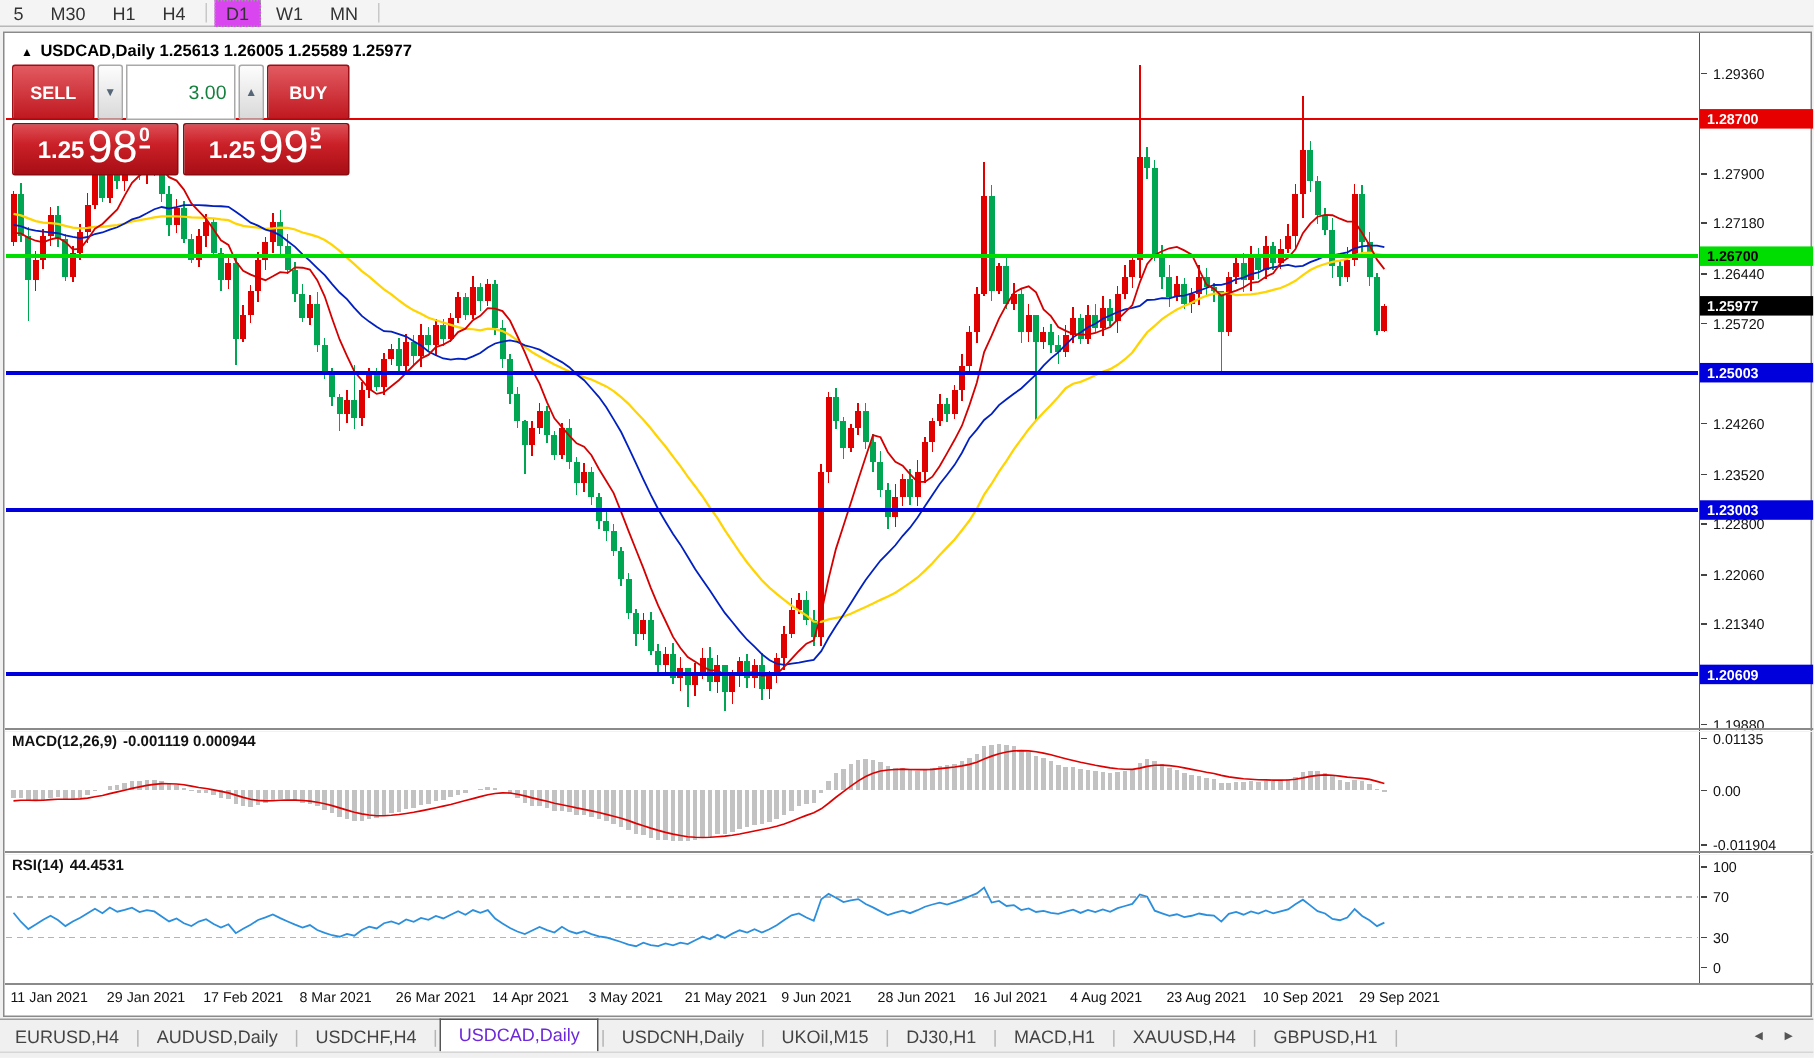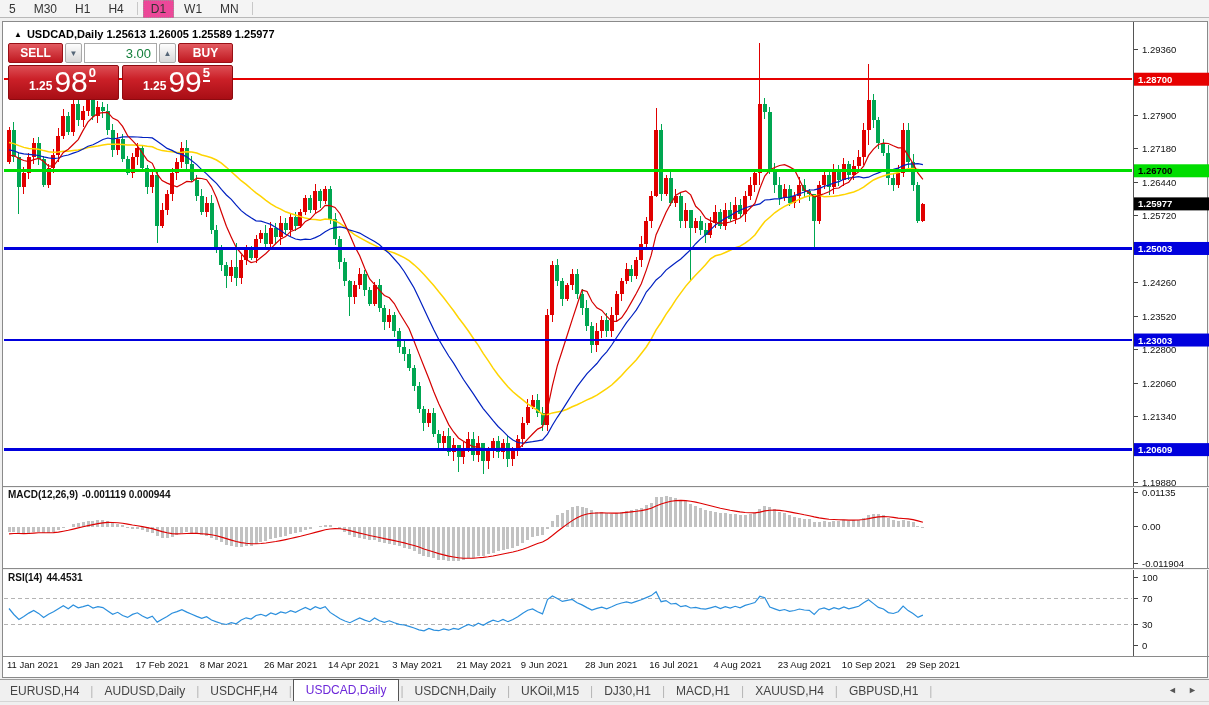--- a/index.html
+++ b/index.html
@@ -2,47 +2,47 @@
 <html><head>
 <meta charset="utf-8">
 <style>
   html,body{margin:0;padding:0;width:1209px;height:705px;overflow:hidden;
     background:#f0f0f0;font-family:"Liberation Sans",sans-serif;position:relative;}
   *{box-sizing:border-box;}
   
   .toolbar{position:absolute;left:0;top:0;width:1209px;height:18px;background:#f4f4f4;
     border-bottom:1px solid #b8b8b8;display:flex;align-items:center;font-size:12px;color:#333;}
   .tf-item{padding:1px 7px;margin:0 1px;cursor:default;border:1px solid transparent;}
-  .tf-item.active{background:#ec4899;border:1px dotted #9a9a9a;}
+  .tf-item.active{background:#d946ef;border:1px dotted #9a9a9a;}
   .tf-sep{width:1px;height:13px;background:#c8c8c8;margin:0 4px;}
   
   .chart-window{position:absolute;left:2px;top:21px;width:1206px;height:657px;background:#fff;
     border:1px solid #8a8a8a;}
   #chart-svg{position:absolute;left:0;top:0;}
   .chart-title{position:absolute;left:11px;top:6px;font-size:11px;font-weight:700;color:#000;
     display:flex;align-items:center;gap:5px;}
   .chart-title .tri{font-size:8px;}
   .ind-label{position:absolute;left:5px;font-size:10px;font-weight:600;color:#111;}
   .ind-label .vals{font-weight:600;margin-left:4px;}
   
   .trade-panel{position:absolute;left:5px;top:21px;width:225px;}
-  .tp-row1{display:flex;height:20px;gap:2px;}
+  .tp-row1{display:flex;height:37px;gap:2px;}
   .tp-sell,.tp-buy{width:55px;border:1px solid #991016;border-radius:2px;color:#fff;
     font-size:12px;font-weight:600;background:linear-gradient(#e25a60,#c01820);
     font-family:"Liberation Sans",sans-serif;padding:0;}
   .tp-spin{width:17px;border:1px solid #a9a9a9;border-radius:2px;
     background:linear-gradient(#fdfdfd,#d9d9d9);color:#567;font-size:9px;padding:0;line-height:16px;}
   .tp-vol{flex:1;border:1px solid #a9a9a9;text-align:right;padding:0 5px 0 0;font-size:13px;
     font-family:"Liberation Sans",sans-serif;color:#15803d;min-width:0;}
   .tp-row2{display:flex;gap:3px;margin-top:2px;height:35px;}
   .tp-price{flex:1;border:1px solid #8d0a10;border-radius:2px;color:#fff;cursor:pointer;
     background:linear-gradient(180deg,#dd4e55 0%,#cb2028 40%,#a80e15 100%);
     display:flex;align-items:flex-end;justify-content:center;padding:0 2px 3px 0;
     font-family:"Liberation Sans",sans-serif;}
-  .tp-price .pp{font-size:12px;font-weight:700;margin:0 2px 3px 0;}
+  .tp-price .pp{font-size:16px;font-weight:700;margin:0 2px 3px 0;}
   .tp-price .pb{font-size:30px;font-weight:400;line-height:28px;}
   .tp-price .ps{font-size:13px;font-weight:700;margin:0 0 14px 1px;border-bottom:2px solid #fff;}
   
   .tabbar{position:absolute;left:0;top:679px;width:1209px;height:22px;background:#f0f0f0;
     border-top:1px solid #9c9c9c;display:flex;align-items:flex-end;font-size:12px;color:#444;}
   .tab{padding:2px 10px 3px 10px;cursor:default;white-space:nowrap;margin-top:12px;}
   .tab.active{background:#fff;border:1px solid #555;border-bottom:none;font-weight:400;color:#6d28d9;
     padding:3px 12px 4px 12px;margin-top:-2px;}
   .tab-sep{color:#b5b5b5;padding:0 1px 3px 1px;}
   .tab-scroll{position:absolute;top:5px;font-size:9px;color:#555;cursor:default;}

